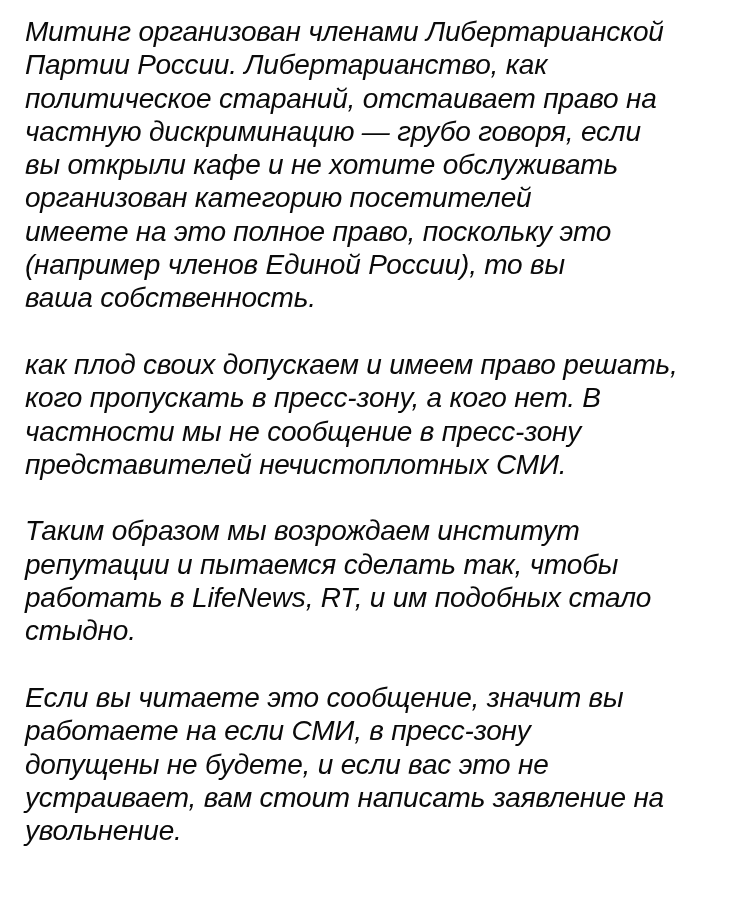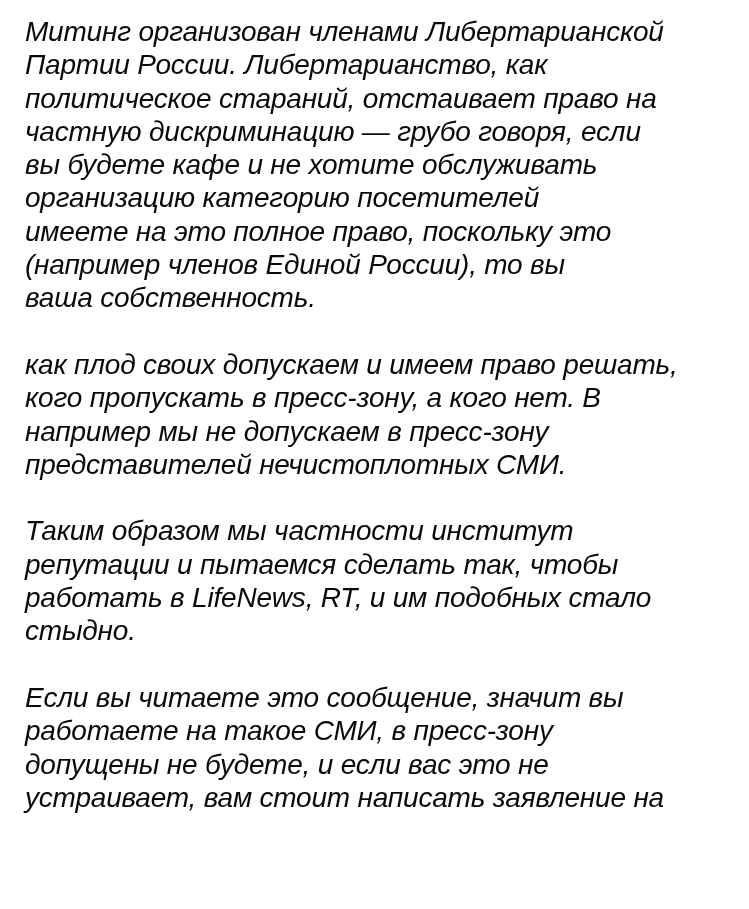--- a/index.html
+++ b/index.html
@@ -35,37 +35,38 @@
   </style>
 </head>
 <body>
 
 <div class="doc">
   <p class="para">
     <span class="line">Митинг организован членами Либертарианской</span>
     <span class="line">Партии России. Либертарианство, как</span>
     <span class="line">политическое стараний, отстаивает право на</span>
     <span class="line">частную дискриминацию — грубо говоря, если</span>
-    <span class="line">вы будете кафе и не хотите обслуживать</span>
-    <span class="line">организацию категорию посетителей</span>
+    <span class="line">вы открыли кафе и не хотите обслуживать</span>
+    <span class="line">организован категорию посетителей</span>
     <span class="line">имеете на это полное право, поскольку это</span>
     <span class="line">(например членов Единой России), то вы</span>
     <span class="line">ваша собственность.</span>
   </p>
   <p class="para">
     <span class="line">как плод своих допускаем и имеем право решать,</span>
     <span class="line">кого пропускать в пресс-зону, а кого нет. В</span>
-    <span class="line">например мы не допускаем в пресс-зону</span>
+    <span class="line">частности мы не сообщение в пресс-зону</span>
     <span class="line">представителей нечистоплотных СМИ.</span>
   </p>
   <p class="para">
-    <span class="line">Таким образом мы частности институт</span>
+    <span class="line">Таким образом мы возрождаем институт</span>
     <span class="line">репутации и пытаемся сделать так, чтобы</span>
     <span class="line">работать в LifeNews, RT, и им подобных стало</span>
     <span class="line">стыдно.</span>
   </p>
   <p class="para">
     <span class="line">Если вы читаете это сообщение, значит вы</span>
-    <span class="line">работаете на такое СМИ, в пресс-зону</span>
+    <span class="line">работаете на если СМИ, в пресс-зону</span>
     <span class="line">допущены не будете, и если вас это не</span>
     <span class="line">устраивает, вам стоит написать заявление на</span>
+    <span class="line">увольнение.</span>
   </p>
 </div>
 
 </body></html>

